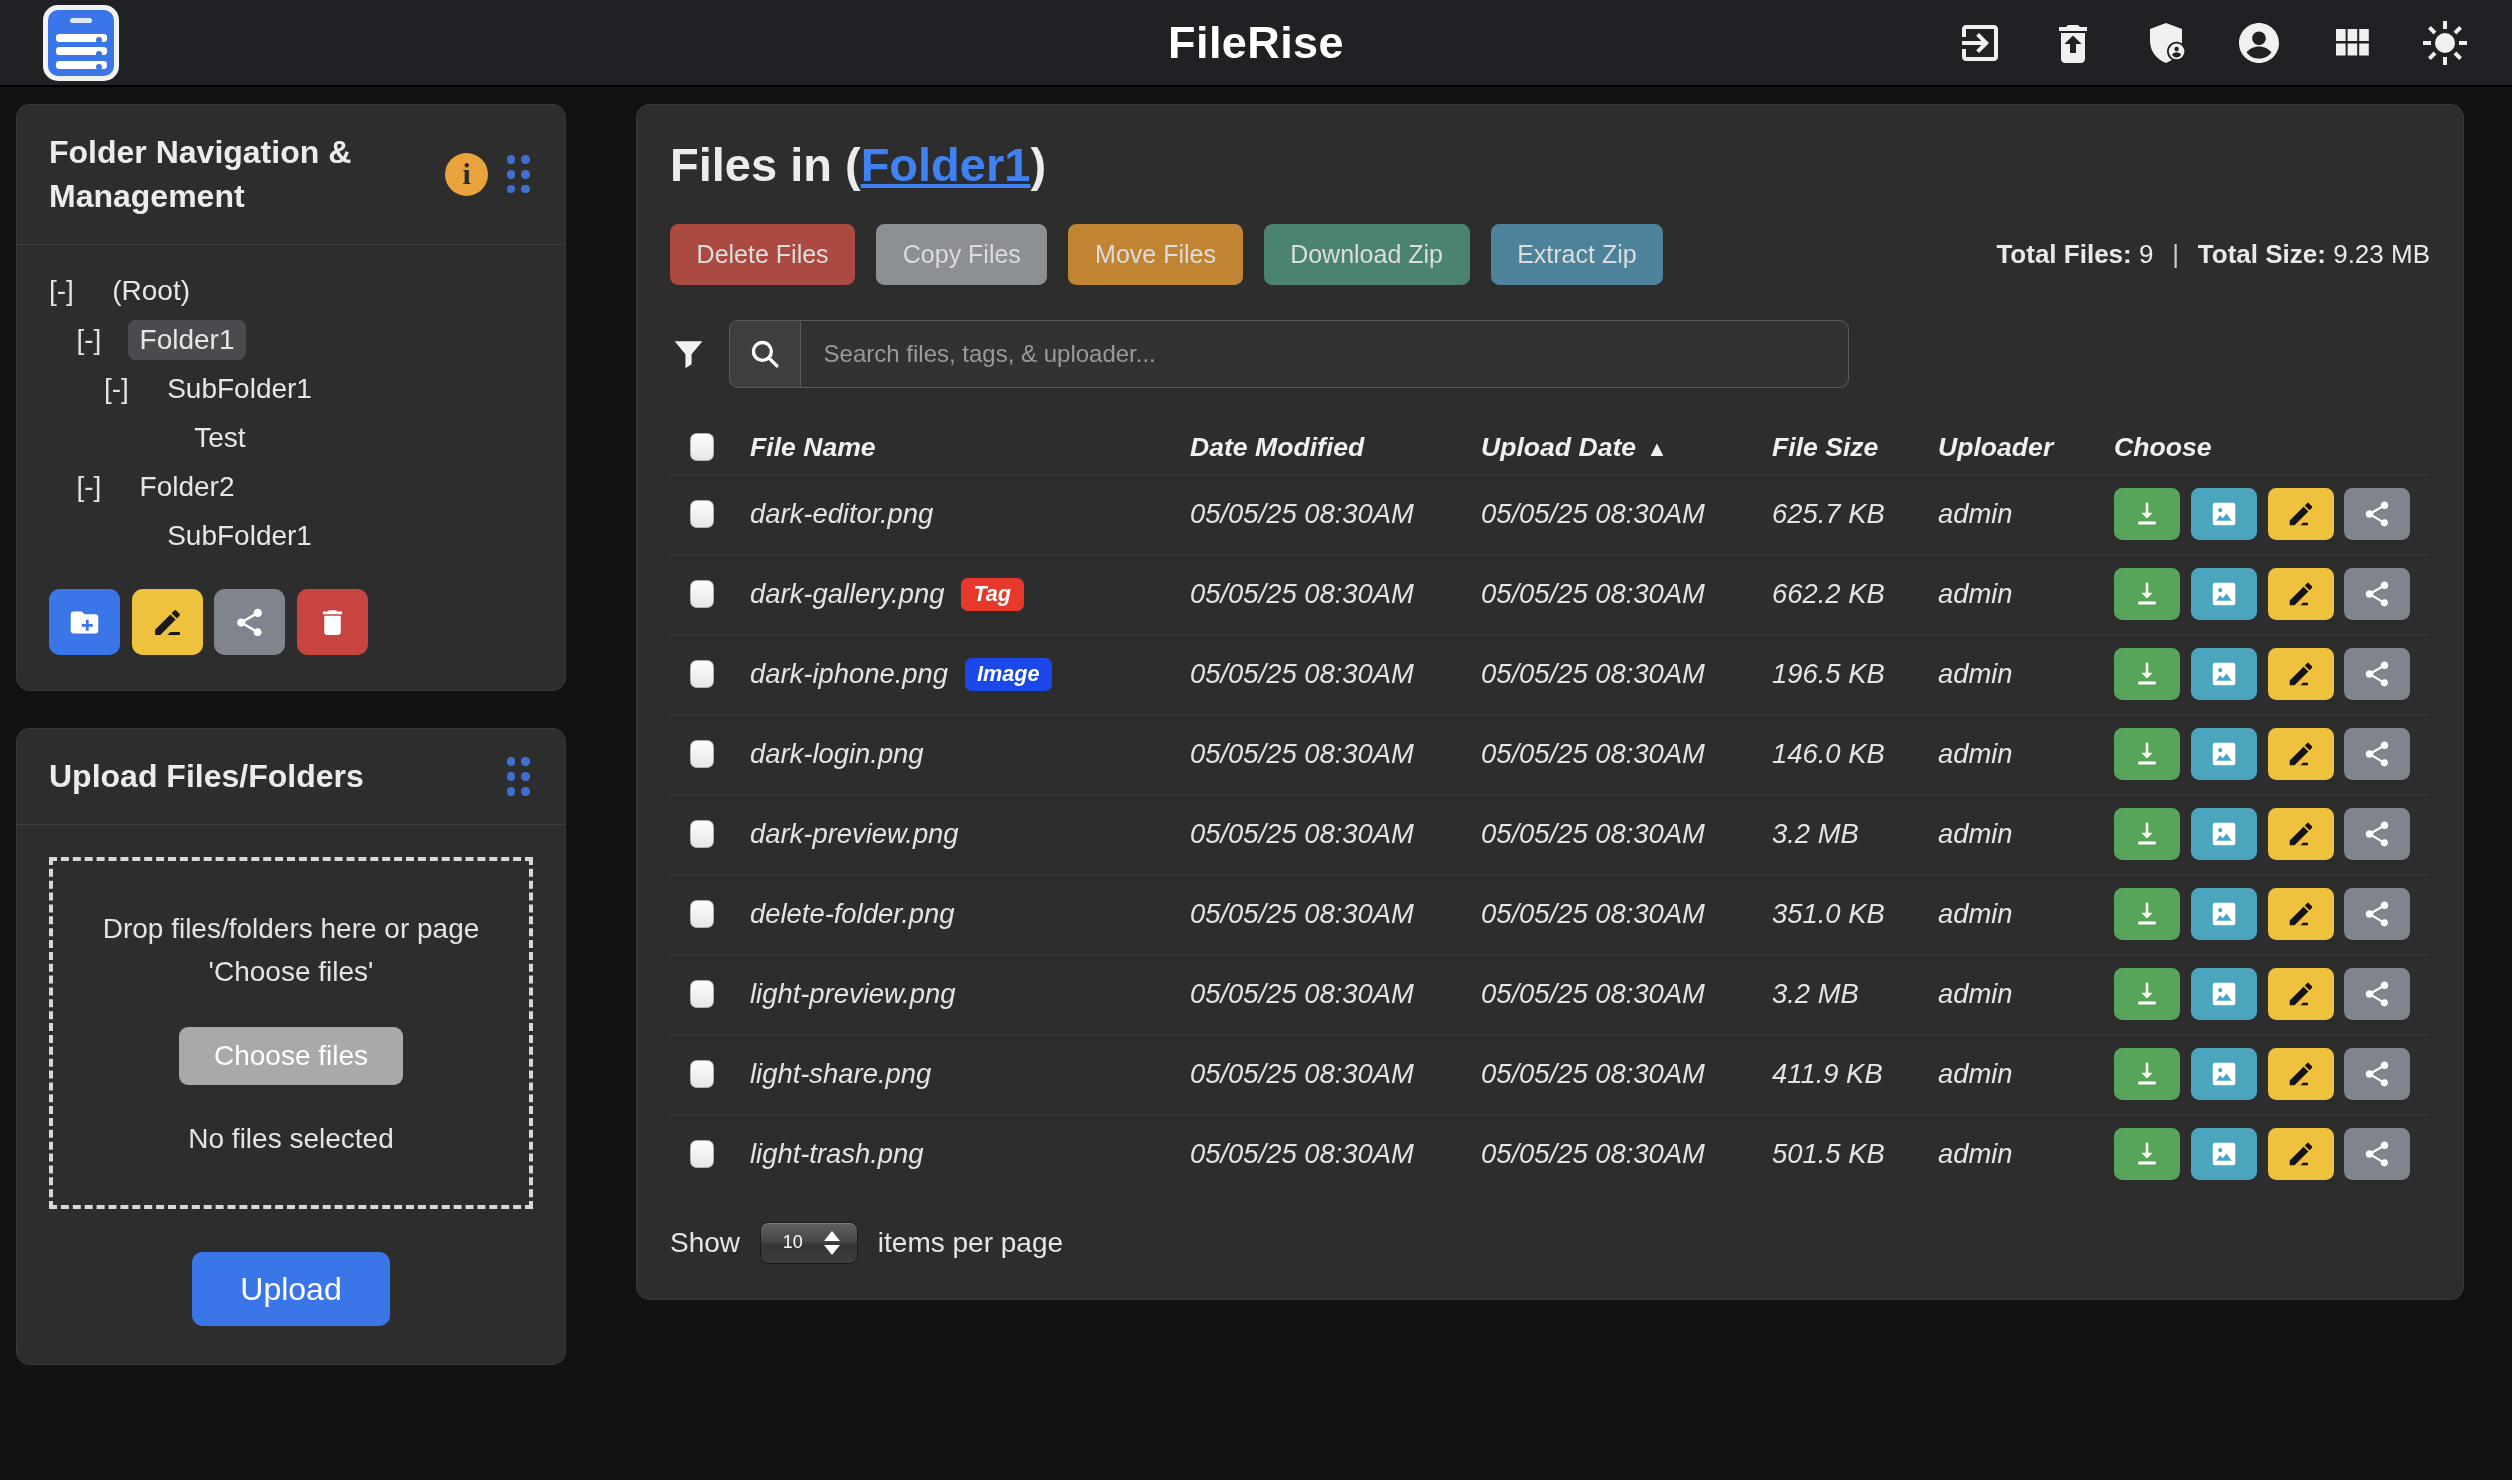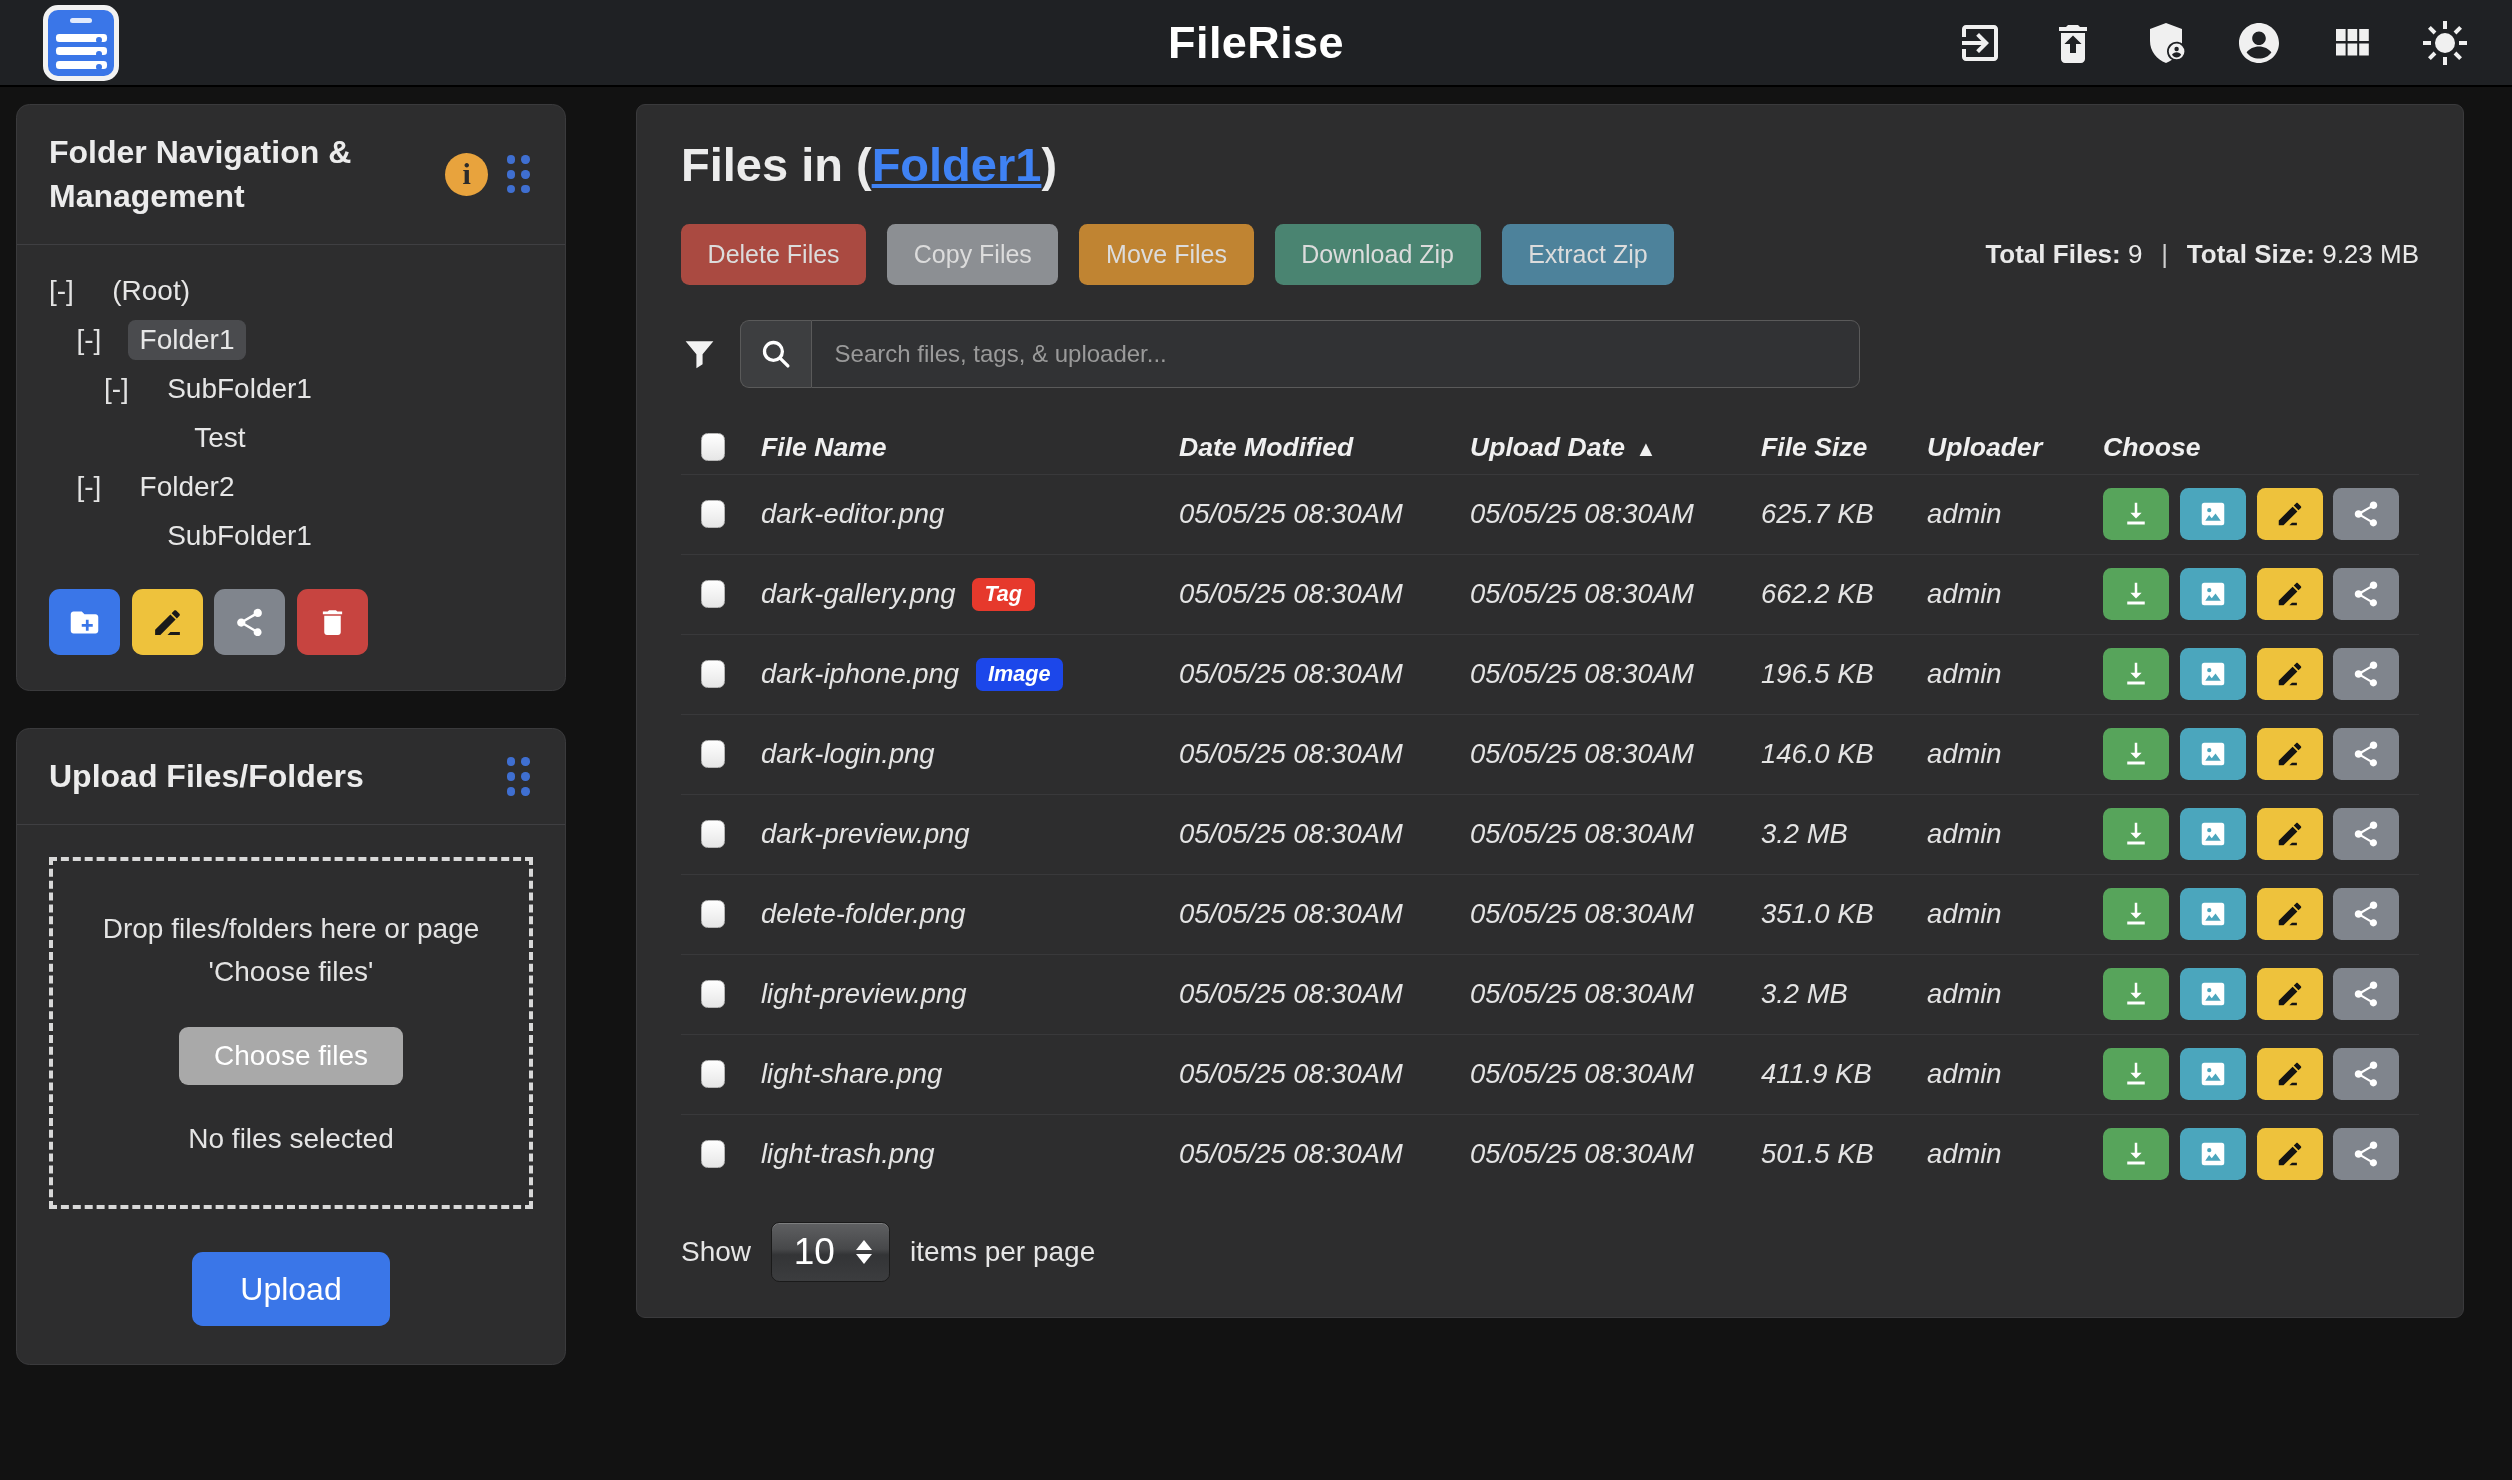--- a/index.html
+++ b/index.html
@@ -96,21 +96,21 @@
   }
   .no-files { margin-top:38px; font-size:28px; color:#e4e4e4; }
   .upload-btn {
     margin:43px auto 6.6px; display:block; border:none; cursor:pointer;
     background:var(--accent,#3a76e8); color:#fff; font-size:32px;
     padding:18.3px 48px; border-radius:10.8px;
     font-family:"Liberation Sans", sans-serif;
   }
 
   
-  .main-panel { flex:1; padding:32px 44px 35px; min-height:1172px;border-radius:9px; }
+  .main-panel { flex:1; padding:32px 33px 35px; min-height:1172px; }
   .main-title { font-size:47px; font-weight:700; color:#ececec; }
   .main-title a { color:#3f82f4; cursor:pointer; }
 
   .bulk-row { display:flex; align-items:center; margin-top:32px; }
   .bulk-btns { display:flex; gap:21px; }
   .bulk-btn {
     border:none; cursor:pointer; border-radius:8.3px;
     font-size:25px; color:#dcdcdc; padding:16px 26.6px;
     font-family:"Liberation Sans", sans-serif;
   }
@@ -183,21 +183,21 @@
   .ab-share { background:var(--grayBtn,#80858d); } .ab-share svg { fill:#fff; }
 
   
   .pagesize-row { display:flex; align-items:center; gap:20px; margin-top:28px; font-size:28px; color:#e6e6e6; }
   .select-box {
     display:inline-flex; align-items:center; gap:21.6px; cursor:pointer;
     background:linear-gradient(#5f6062 0%, #47484a 45%, #333436 55%, #3c3d3f 100%);
     border:0.8px solid #1a1a1a; border-radius:8.3px;
     padding:8.3px 16.6px 8.3px 21.6px; box-shadow:inset 0 0.8px 0 rgba(255,255,255,.25);
   }
-  .select-box .val { font-size:37px; color:#fff; }
+  .select-box .val { font-size:18px; color:#fff; }
   .spin { display:flex; flex-direction:column; gap:4.2px; }
   .spin i { width:0; height:0; border-left:8.3px solid transparent; border-right:8.3px solid transparent; }
   .spin .up { border-bottom:10px solid #fff; }
   .spin .dn { border-top:10px solid #fff; }
 </style>
 </head>
 <body>
 
 <header class="topbar">
   <div class="logo">

